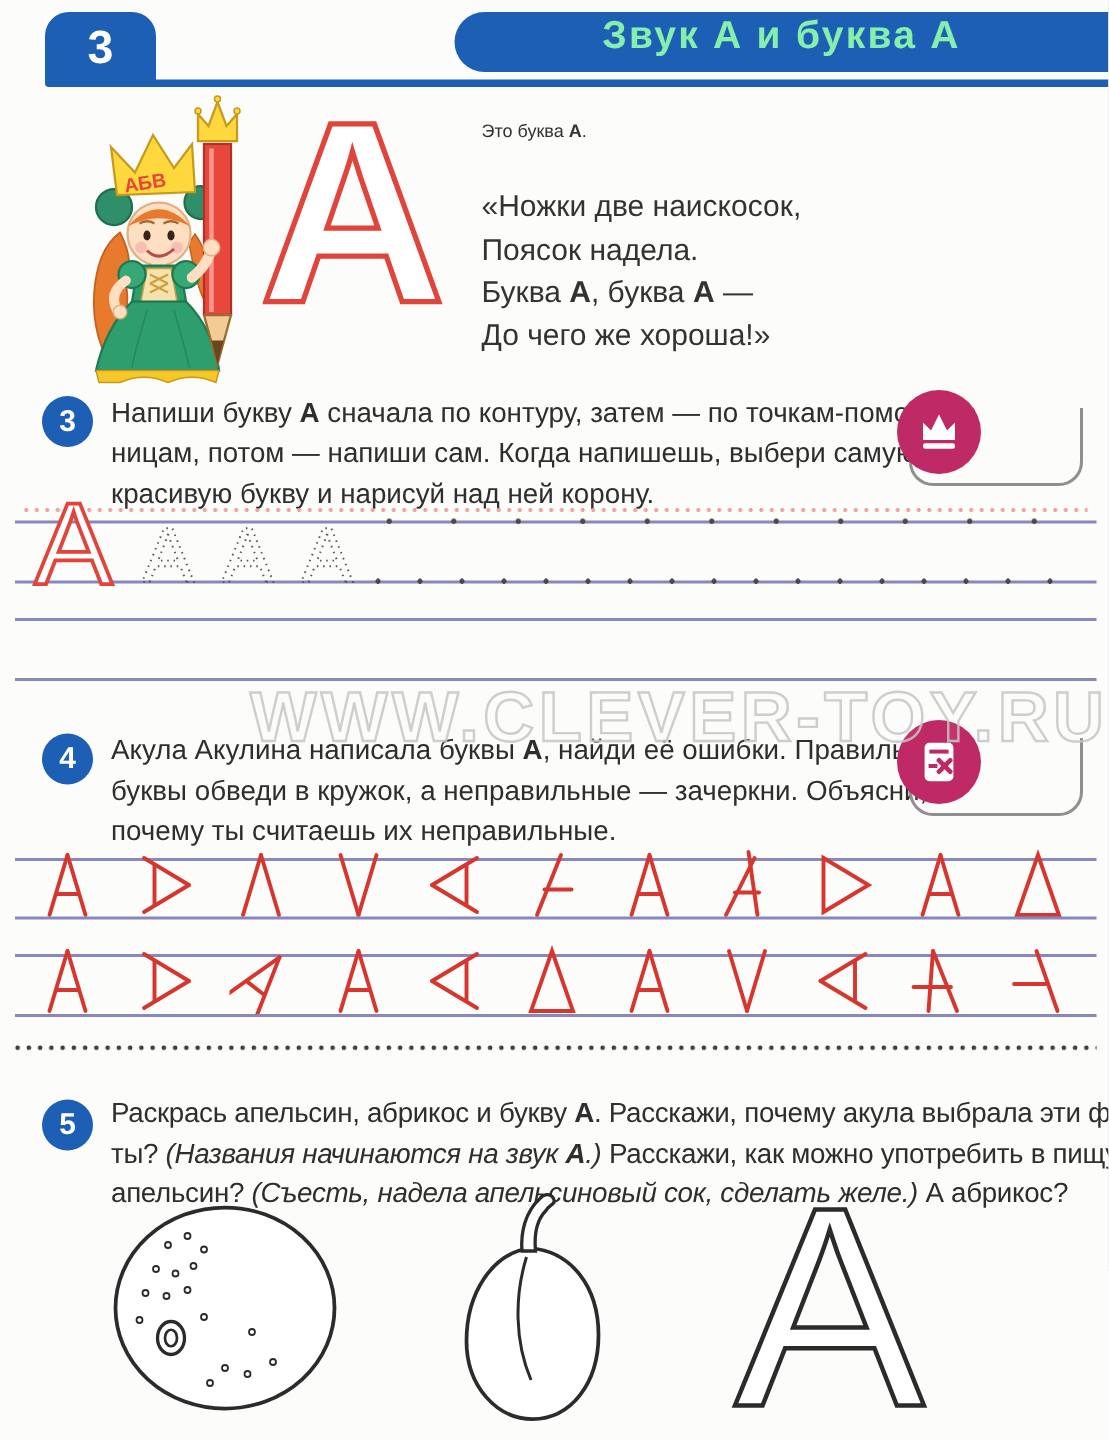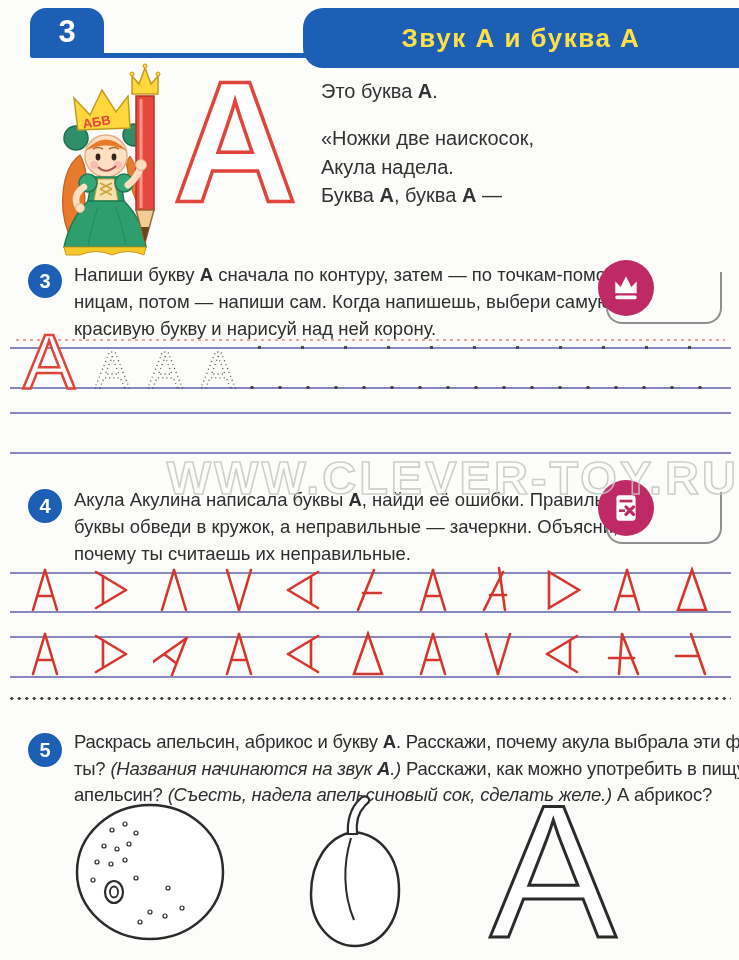--- a/index.html
+++ b/index.html
@@ -14,28 +14,28 @@
 
   
   .page-tab{
     left:30px;top:8px;width:74px;height:47px;
     background:var(--blue,#1d5fb4);border-radius:16px 16px 0 0;
     color:#fff;font-size:31px;font-weight:bold;
     display:flex;align-items:center;justify-content:center;z-index:2;
   }
   .header-line{left:30px;right:0;top:53px;height:5px;background:var(--blue,#1d5fb4);border-radius:3px 0 0 3px;}
   .header-bar{
-    left:303px;right:0;top:8px;height:60px;
+    left:303px;right:0;top:8px;height:40px;
     background:var(--blue,#1d5fb4);border-radius:20px 0 0 20px;
-    color:#fde047;font-weight:bold;font-size:26px;letter-spacing:1.5px;
-    display:flex;align-items:center;justify-content:center;z-index:2;
+    color:#86efac;font-weight:bold;font-size:26px;letter-spacing:1.5px;
+    display:flex;justify-content:center;z-index:2;
   }
 
   
-  .intro-caption{left:321px;top:80px;font-size:20px;}
+  .intro-caption{left:321px;top:80px;font-size:12px;}
   .poem{left:321px;top:124px;font-size:20px;line-height:28.5px;}
 
   
   .task-num{
     width:34px;height:34px;border-radius:50%;
     background:var(--blue,#1d5fb4);color:#fff;
     font-size:20px;font-weight:bold;
     display:flex;align-items:center;justify-content:center;
   }
   .task-text{font-size:18.5px;line-height:27px;white-space:nowrap;color:#2e2e2e;}
@@ -143,22 +143,23 @@
     <circle cx="52" cy="148" r="4.5" fill="#ffdfc2" stroke="#e0b183" stroke-width="1"></circle>
   </svg>
 
   <svg class="abs" style="left:175px;top:70px;" width="122" height="142" viewBox="0 0 122 142">
     <text x="60" y="131" text-anchor="middle" font-size="172" font-weight="bold" font-family="Liberation Sans, sans-serif" fill="#ffffff" stroke="#e0443a" stroke-width="3.5">А</text>
   </svg>
 
   <div class="abs intro-caption"><span>Это буква </span><span class="b">А</span><span>.</span></div>
   <div class="abs poem">
     <div class="line"><span>«Ножки две наискосок,</span></div>
-    <div class="line"><span>Акула надела.</span></div>
+    <div class="line"><span>Поясок надела.</span></div>
     <div class="line"><span>Буква </span><span class="b">А</span><span>, буква </span><span class="b">А</span><span> —</span></div>
+    <div class="line"><span>До чего же хороша!»</span></div>
   </div>
 
   <div class="abs task-num" style="left:28px;top:264px;">
     <span>3</span>
   </div>
   <div class="abs task-text" style="left:74px;top:261px;">
     <div class="line"><span>Напиши букву </span><span class="b">А</span><span> сначала по контуру, затем — по точкам-помощ-</span></div>
     <div class="line"><span>ницам, потом — напиши сам. Когда напишешь, выбери самую</span></div>
     <div class="line"><span>красивую букву и нарисуй над ней корону.</span></div>
   </div>

